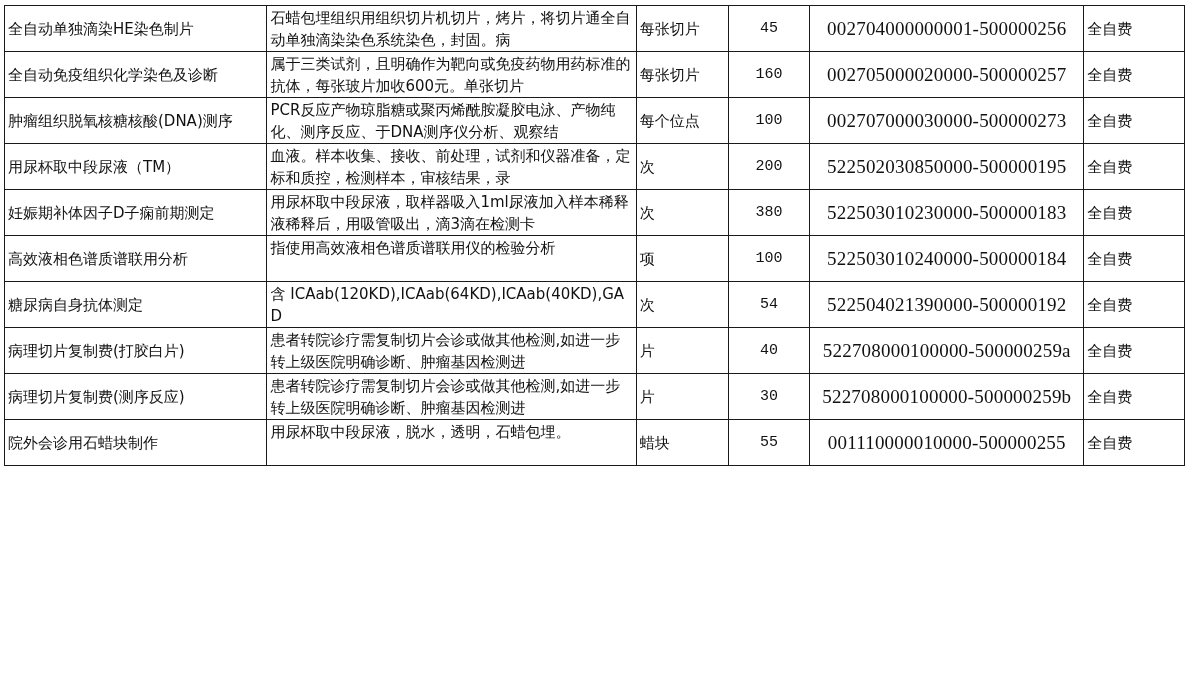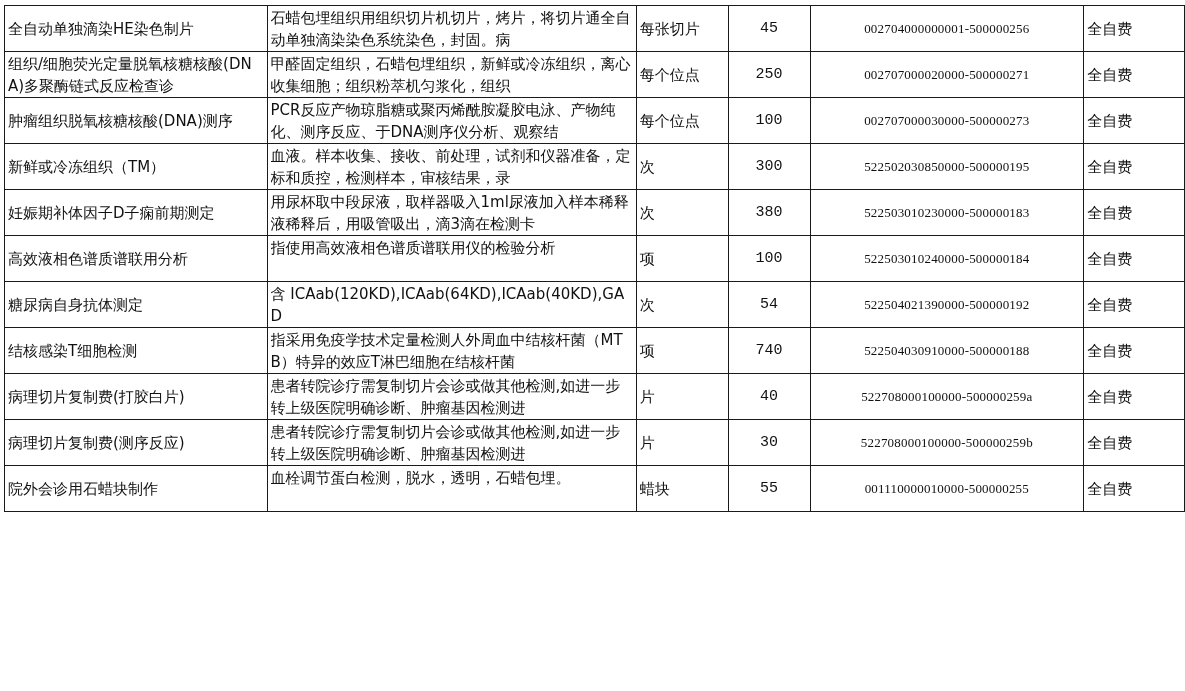--- a/index.html
+++ b/index.html
@@ -18,21 +18,21 @@
     height: 45px;
     overflow: hidden;
     vertical-align: middle;
     line-height: 22px;
   }
   .c-name { width: 256px; text-align: left; font-family: "DejaVu Sans", "Liberation Sans", sans-serif; font-size: 15px; }
   .c-desc { width: 363px; text-align: left; font-family: "DejaVu Sans", "Liberation Sans", sans-serif; font-size: 15px; }
   .c-desc .clip { height: 44px; overflow: hidden; display: block; word-break: break-all; }
   .c-unit { width: 85px; font-family: Liberation Sans, sans-serif; }
   .c-price { width: 75px; text-align: center; font-family: Liberation Mono, monospace; font-size: 15px; }
-  .c-code { width: 267px; text-align: center; font-family: "Liberation Serif", serif; font-size: 13px; letter-spacing: 0.2px; }
+  .c-code { width: 267px; text-align: center; font-family: "Liberation Serif", serif; font-size: 19px; letter-spacing: 0.2px; }
   .c-pay { width: 94px; text-align: left; font-family: "DejaVu Sans", "Liberation Sans", sans-serif; }
   .name-clip { display: block; max-height: 44px; overflow: hidden; word-break: break-all; }
 </style>
 </head>
 <body>
 
 <table class="sheet">
   <colgroup>
     <col style="width:262px">
       <col style="width:369px">
@@ -48,56 +48,56 @@
         </td>
     <td class="c-desc">
           <span class="clip">石蜡包埋组织用组织切片机切片，烤片，将切片通全自动单独滴染染色系统染色，封固。病</span>
         </td>
     <td class="c-unit"><span>每张切片</span></td>
     <td class="c-price"><span>45</span></td>
     <td class="c-code"><span>002704000000001-500000256</span></td>
     <td class="c-pay"><span>全自费</span></td>
   </tr>
 
-
   <tr>
     <td class="c-name">
-          <span class="name-clip">组织/细胞荧光定量脱氧核糖核酸(DNA)多聚酶链式反应检查诊</span>
+          <span class="name-clip">全自动免疫组织化学染色及诊断</span>
         </td>
     <td class="c-desc">
-          <span class="clip">甲醛固定组织，石蜡包埋组织，新鲜或冷冻组织，离心收集细胞；组织粉萃机匀浆化，组织</span>
+          <span class="clip">属于三类试剂，且明确作为靶向或免疫药物用药标准的抗体，每张玻片加收600元。单张切片</span>
         </td>
-    <td class="c-unit"><span>每个位点</span></td>
-    <td class="c-price"><span>250</span></td>
-    <td class="c-code"><span>002707000020000-500000271</span></td>
+    <td class="c-unit"><span>每张切片</span></td>
+    <td class="c-price"><span>160</span></td>
+    <td class="c-code"><span>002705000020000-500000257</span></td>
     <td class="c-pay"><span>全自费</span></td>
   </tr>
+
 
   <tr>
     <td class="c-name">
           <span class="name-clip">肿瘤组织脱氧核糖核酸(DNA)测序</span>
         </td>
     <td class="c-desc">
           <span class="clip">PCR反应产物琼脂糖或聚丙烯酰胺凝胶电泳、产物纯化、测序反应、于DNA测序仪分析、观察结</span>
         </td>
     <td class="c-unit"><span>每个位点</span></td>
     <td class="c-price"><span>100</span></td>
     <td class="c-code"><span>002707000030000-500000273</span></td>
     <td class="c-pay"><span>全自费</span></td>
   </tr>
 
   <tr>
     <td class="c-name">
-          <span class="name-clip">新鲜或冷冻组织（TM）</span>
+          <span class="name-clip">用尿杯取中段尿液（TM）</span>
         </td>
     <td class="c-desc">
           <span class="clip">血液。样本收集、接收、前处理，试剂和仪器准备，定标和质控，检测样本，审核结果，录</span>
         </td>
     <td class="c-unit"><span>次</span></td>
-    <td class="c-price"><span>300</span></td>
+    <td class="c-price"><span>200</span></td>
     <td class="c-code"><span>522502030850000-500000195</span></td>
     <td class="c-pay"><span>全自费</span></td>
   </tr>
 
   <tr>
     <td class="c-name">
           <span class="name-clip">妊娠期补体因子D子痫前期测定</span>
         </td>
     <td class="c-desc">
           <span class="clip">用尿杯取中段尿液，取样器吸入1ml尿液加入样本稀释液稀释后，用吸管吸出，滴3滴在检测卡</span>
@@ -128,32 +128,20 @@
         </td>
     <td class="c-desc">
           <span class="clip">含 ICAab(120KD),ICAab(64KD),ICAab(40KD),GAD</span>
         </td>
     <td class="c-unit"><span>次</span></td>
     <td class="c-price"><span>54</span></td>
     <td class="c-code"><span>522504021390000-500000192</span></td>
     <td class="c-pay"><span>全自费</span></td>
   </tr>
 
-  <tr>
-    <td class="c-name">
-          <span class="name-clip">结核感染T细胞检测</span>
-        </td>
-    <td class="c-desc">
-          <span class="clip">指采用免疫学技术定量检测人外周血中结核杆菌（MTB）特异的效应T淋巴细胞在结核杆菌</span>
-        </td>
-    <td class="c-unit"><span>项</span></td>
-    <td class="c-price"><span>740</span></td>
-    <td class="c-code"><span>522504030910000-500000188</span></td>
-    <td class="c-pay"><span>全自费</span></td>
-  </tr>
 
   <tr>
     <td class="c-name">
           <span class="name-clip">病理切片复制费(打胶白片)</span>
         </td>
     <td class="c-desc">
           <span class="clip">患者转院诊疗需复制切片会诊或做其他检测,如进一步转上级医院明确诊断、肿瘤基因检测进</span>
         </td>
     <td class="c-unit"><span>片</span></td>
     <td class="c-price"><span>40</span></td>
@@ -173,21 +161,21 @@
     <td class="c-code"><span>522708000100000-500000259b</span></td>
     <td class="c-pay"><span>全自费</span></td>
   </tr>
 
 
   <tr>
     <td class="c-name">
           <span class="name-clip">院外会诊用石蜡块制作</span>
         </td>
     <td class="c-desc">
-          <span class="clip">血栓调节蛋白检测，脱水，透明，石蜡包埋。</span>
+          <span class="clip">用尿杯取中段尿液，脱水，透明，石蜡包埋。</span>
         </td>
     <td class="c-unit"><span>蜡块</span></td>
     <td class="c-price"><span>55</span></td>
     <td class="c-code"><span>001110000010000-500000255</span></td>
     <td class="c-pay"><span>全自费</span></td>
   </tr>
 </tbody>
 </table>
 
 </body></html>

